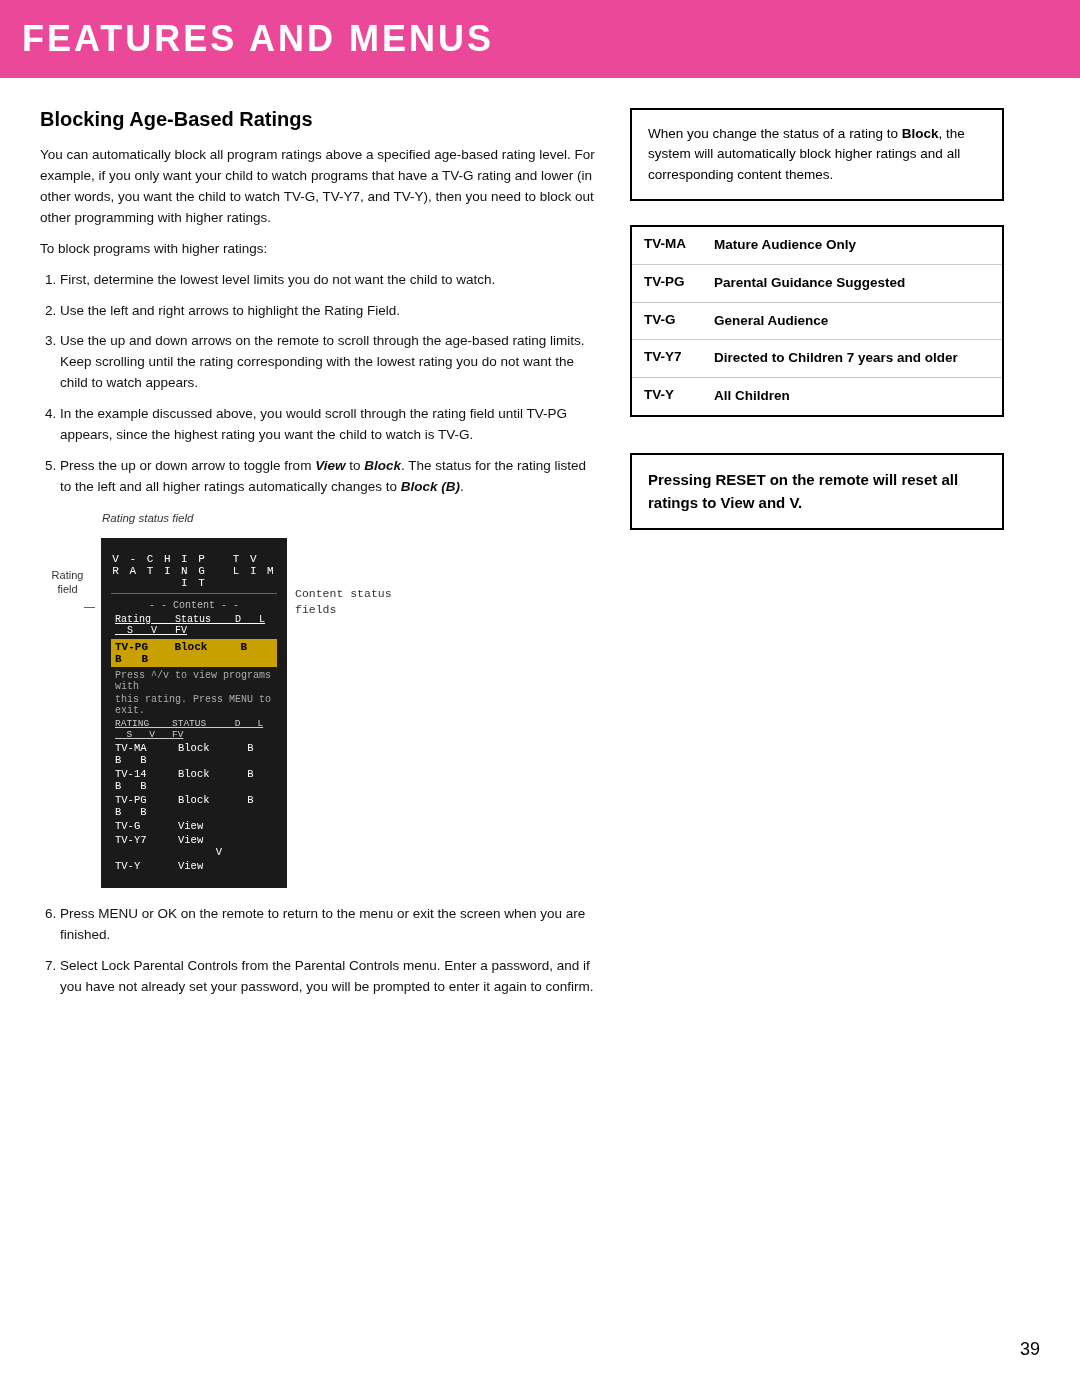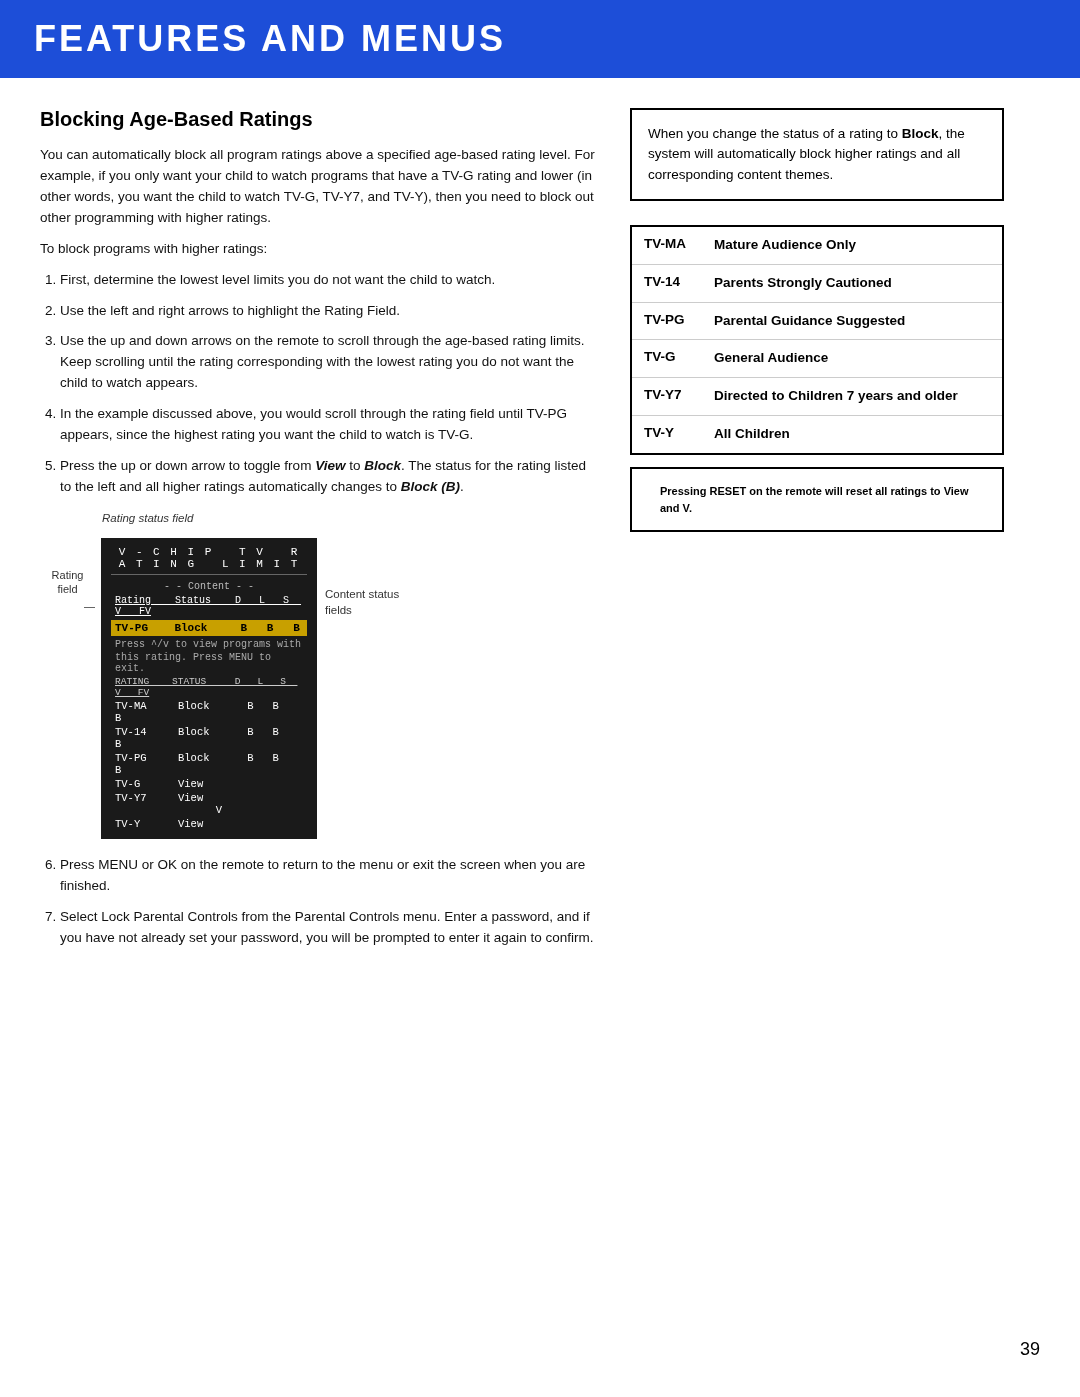--- a/index.html
+++ b/index.html
@@ -8,22 +8,22 @@
       background: #ffffff;
       width: 1080px;
       min-height: 1397px;
       position: relative;
       font-size: 14px;
       color: #000;
     }
 
     
     .page-header {
-      background: #1d4ed8;
-      padding: 18px 40px 18px 34px;
+      background: #ec4899;
+      padding: 18px 40px 18px 22px;
       margin-bottom: 30px;
     }
     .page-header h1 {
       color: #ffffff;
       font-size: 36px;
       font-weight: 900;
       letter-spacing: 3px;
       text-transform: uppercase;
     }
 
@@ -123,23 +123,23 @@
       white-space: nowrap;
     }
     .hierarchy-table td:last-child {
       font-weight: bold;
       line-height: 1.4;
     }
 
     
     .reset-box {
       border: 2px solid #000;
-      padding: 14px 28px;
-      margin-top: 12px;
-      font-size: 11px;
+      padding: 14px 16px;
+      margin-top: 36px;
+      font-size: 15px;
       line-height: 1.5;
     }
     .reset-box strong {
       font-weight: bold;
     }
 
     
     .diagram-area {
       margin: 14px 0 16px 0;
       display: flex;
@@ -159,22 +159,22 @@
     }
     .diagram-labels-left .label-rating {
       margin-top: 18px;
       text-align: center;
     }
     .screen-box {
       background: #1a1a1a;
       color: #fff;
       font-family: 'Courier New', monospace;
       font-size: 11px;
-      padding: 8px 10px;
-      width: 216px;
+      padding: 15px 10px;
+      width: 186px;
       flex-shrink: 0;
     }
     .screen-title-row {
       text-align: center;
       font-size: 11px;
       letter-spacing: 2px;
       border-bottom: 1px solid #666;
       padding-bottom: 4px;
       margin-bottom: 4px;
     }
@@ -208,20 +208,21 @@
       margin-left: 8px;
       display: flex;
       flex-direction: column;
       font-size: 11.5px;
       color: #333;
       margin-top: 48px;
       line-height: 1.4;
     }
     .diagram-labels-right .label-content {
       margin-bottom: 28px;
+      font-family: Liberation Mono, monospace;
     }
     .caption-above {
       font-size: 11.5px;
       font-style: italic;
       color: #333;
       margin-bottom: 3px;
       margin-left: 62px;
     }
 
     
@@ -305,24 +306,20 @@
     </div>
 
     <div class="hierarchy-box">
       <table class="hierarchy-table">
         <tbody>
           <tr>
             <td>TV-MA</td>
             <td>Mature Audience Only</td>
           </tr>
           <tr>
-            <td>TV-14</td>
-            <td>Parents Strongly Cautioned</td>
-          </tr>
-          <tr>
             <td>TV-PG</td>
             <td>Parental Guidance Suggested</td>
           </tr>
           <tr>
             <td>TV-G</td>
             <td>General Audience</td>
           </tr>
           <tr>
             <td>TV-Y7</td>
             <td>Directed to Children 7 years and older</td>

